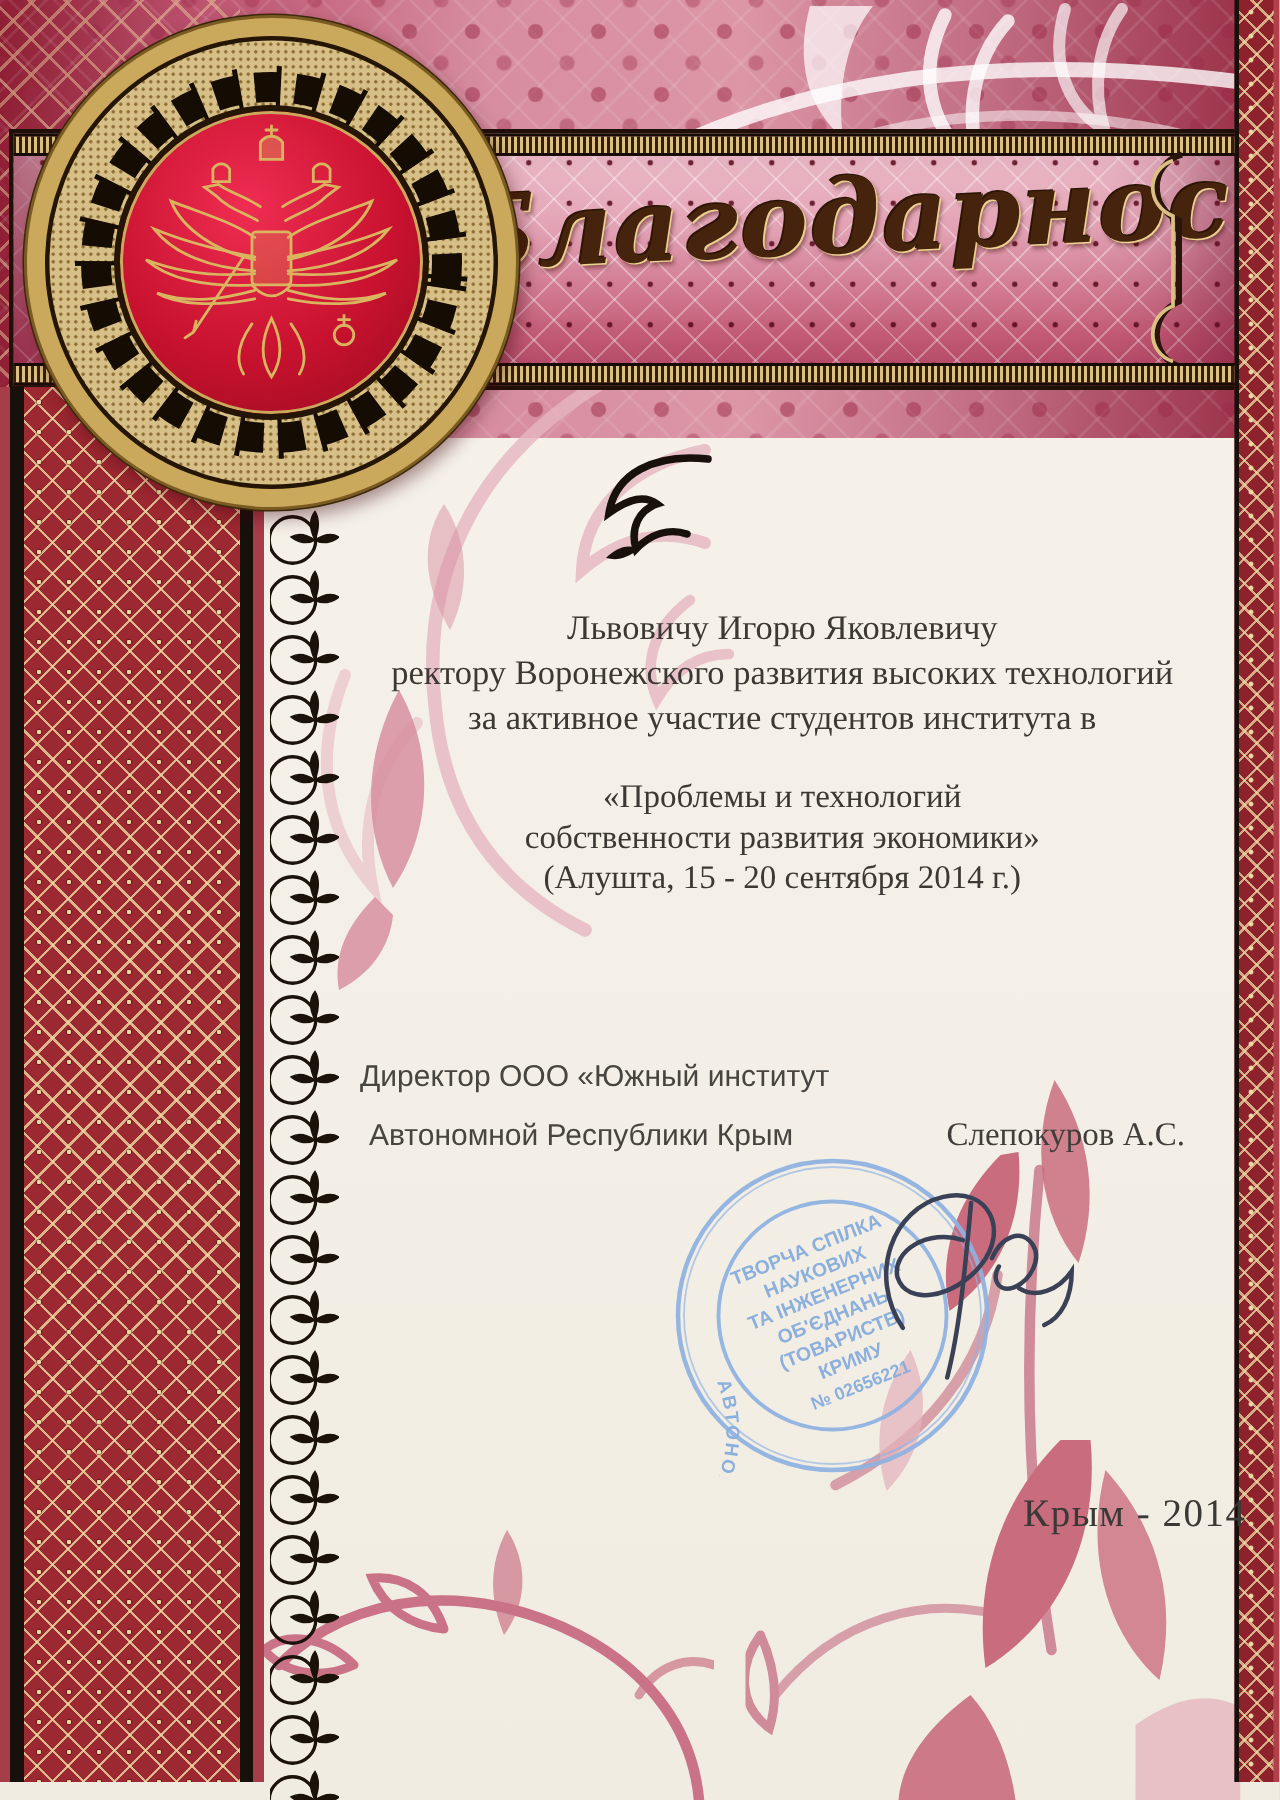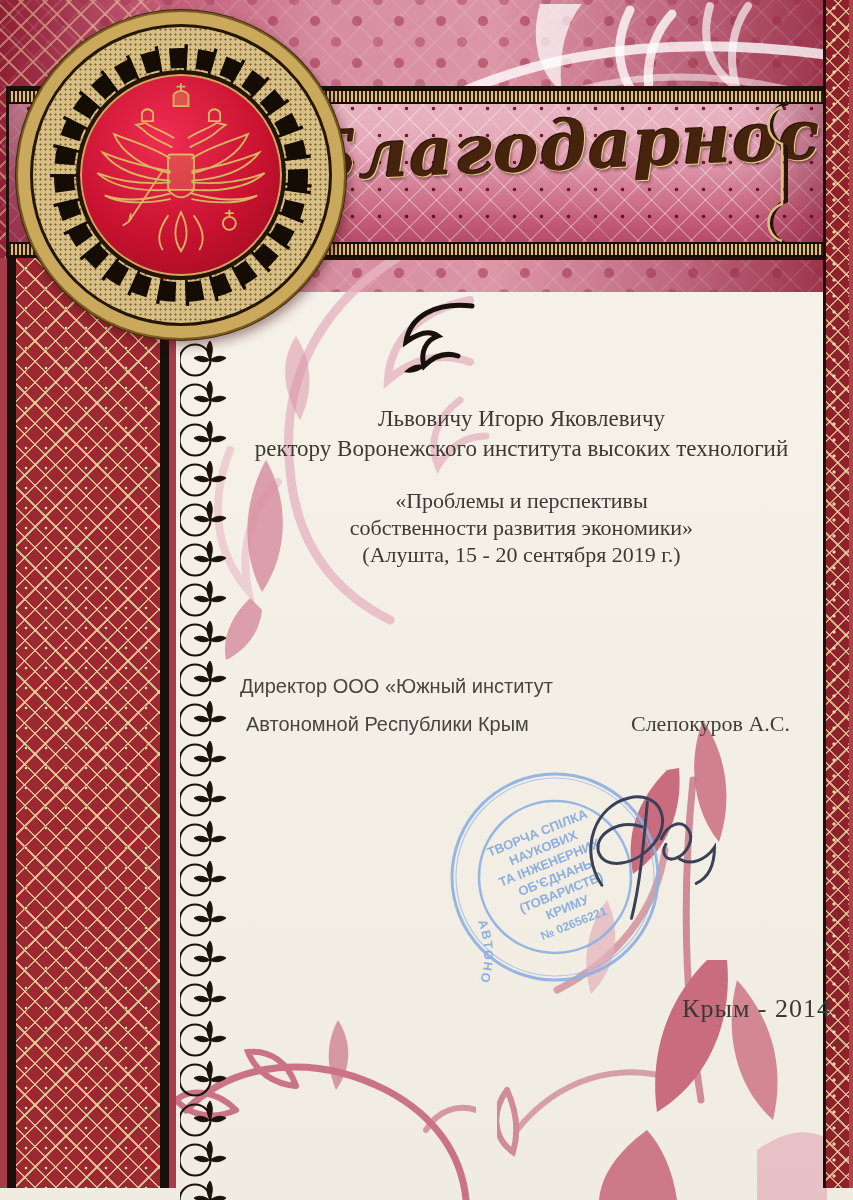--- a/index.html
+++ b/index.html
@@ -79,21 +79,21 @@
   .chain svg{display:block;overflow:visible;}
 
   
   .fl{position:absolute;z-index:1;}
 
   
   .content{position:absolute;left:212px;right:22px;top:404px;z-index:5;text-align:center;
     color:#3c3833;font-size:23px;line-height:30px;}
   .content .gap1{height:8px;} .content .gap2{height:15px;}
   .quote{font-size:22px;line-height:27px;}
-  .signatory{position:absolute;left:240px;top:676px;width:560px;z-index:5;
+  .signatory{position:absolute;left:240px;top:708px;width:560px;z-index:5;
     font-family:"Liberation Sans","DejaVu Sans",sans-serif;font-size:20px;color:#474540;}
   .signatory .sline{margin-bottom:16px;line-height:21px;}
   .sig-row{display:flex;justify-content:space-between;align-items:baseline;}
   .sig-row .who{padding-left:6px;}
   .sig-row .name{font-size:22px;color:#403e3a;padding-right:10px;font-family:Liberation Serif, serif;}
   .footer-year{position:absolute;left:228px;right:22px;top:994px;z-index:5;text-align:right;
     font-size:26px;letter-spacing:1px;color:#3b3935;}
 
   
   .stamp{position:absolute;left:448px;top:770px;width:214px;height:214px;z-index:4;opacity:.92;}
@@ -412,26 +412,27 @@
       <path d="M10 140 C 60 90 140 84 210 120 C 260 146 286 186 290 230" stroke-width="7"></path>
       <path d="M60 140 C 40 120 14 118 0 130 C 14 146 38 150 60 140" stroke-width="6"></path>
       <path d="M120 116 C 112 92 94 80 72 82 C 80 102 98 114 120 116" stroke-width="6"></path>
       <path d="M250 160 C 262 140 282 134 300 140" stroke-width="6" stroke-opacity=".7"></path>
     </g>
     <path d="M160 120 C 150 96 150 72 162 50 C 176 72 176 98 160 120 Z" fill="#ca7386" fill-opacity=".7"></path>
   </svg>
 
   <div class="content">
     <div>Львовичу Игорю Яковлевичу</div>
-    <div>ректору Воронежского института высоких технологий</div>
+    <div>ректору Воронежского развития высоких технологий</div>
+    <div>за активное участие студентов института в</div>
     <div class="gap1"></div>
     <div class="gap2"></div>
-    <div class="quote">«Проблемы и перспективы</div>
+    <div class="quote">«Проблемы и технологий</div>
     <div class="quote">собственности развития экономики»</div>
-    <div class="quote">(Алушта,  15 - 20 сентября  2019 г.)</div>
+    <div class="quote">(Алушта,  15 - 20 сентября  2014 г.)</div>
   </div>
 
   <div class="signatory">
     <div class="sline">Директор ООО «Южный институт</div>
     <div class="sline sig-row">
       <span class="who">Автономной Республики Крым</span>
       <span class="name">Слепокуров А.С.</span>
     </div>
   </div>
 

